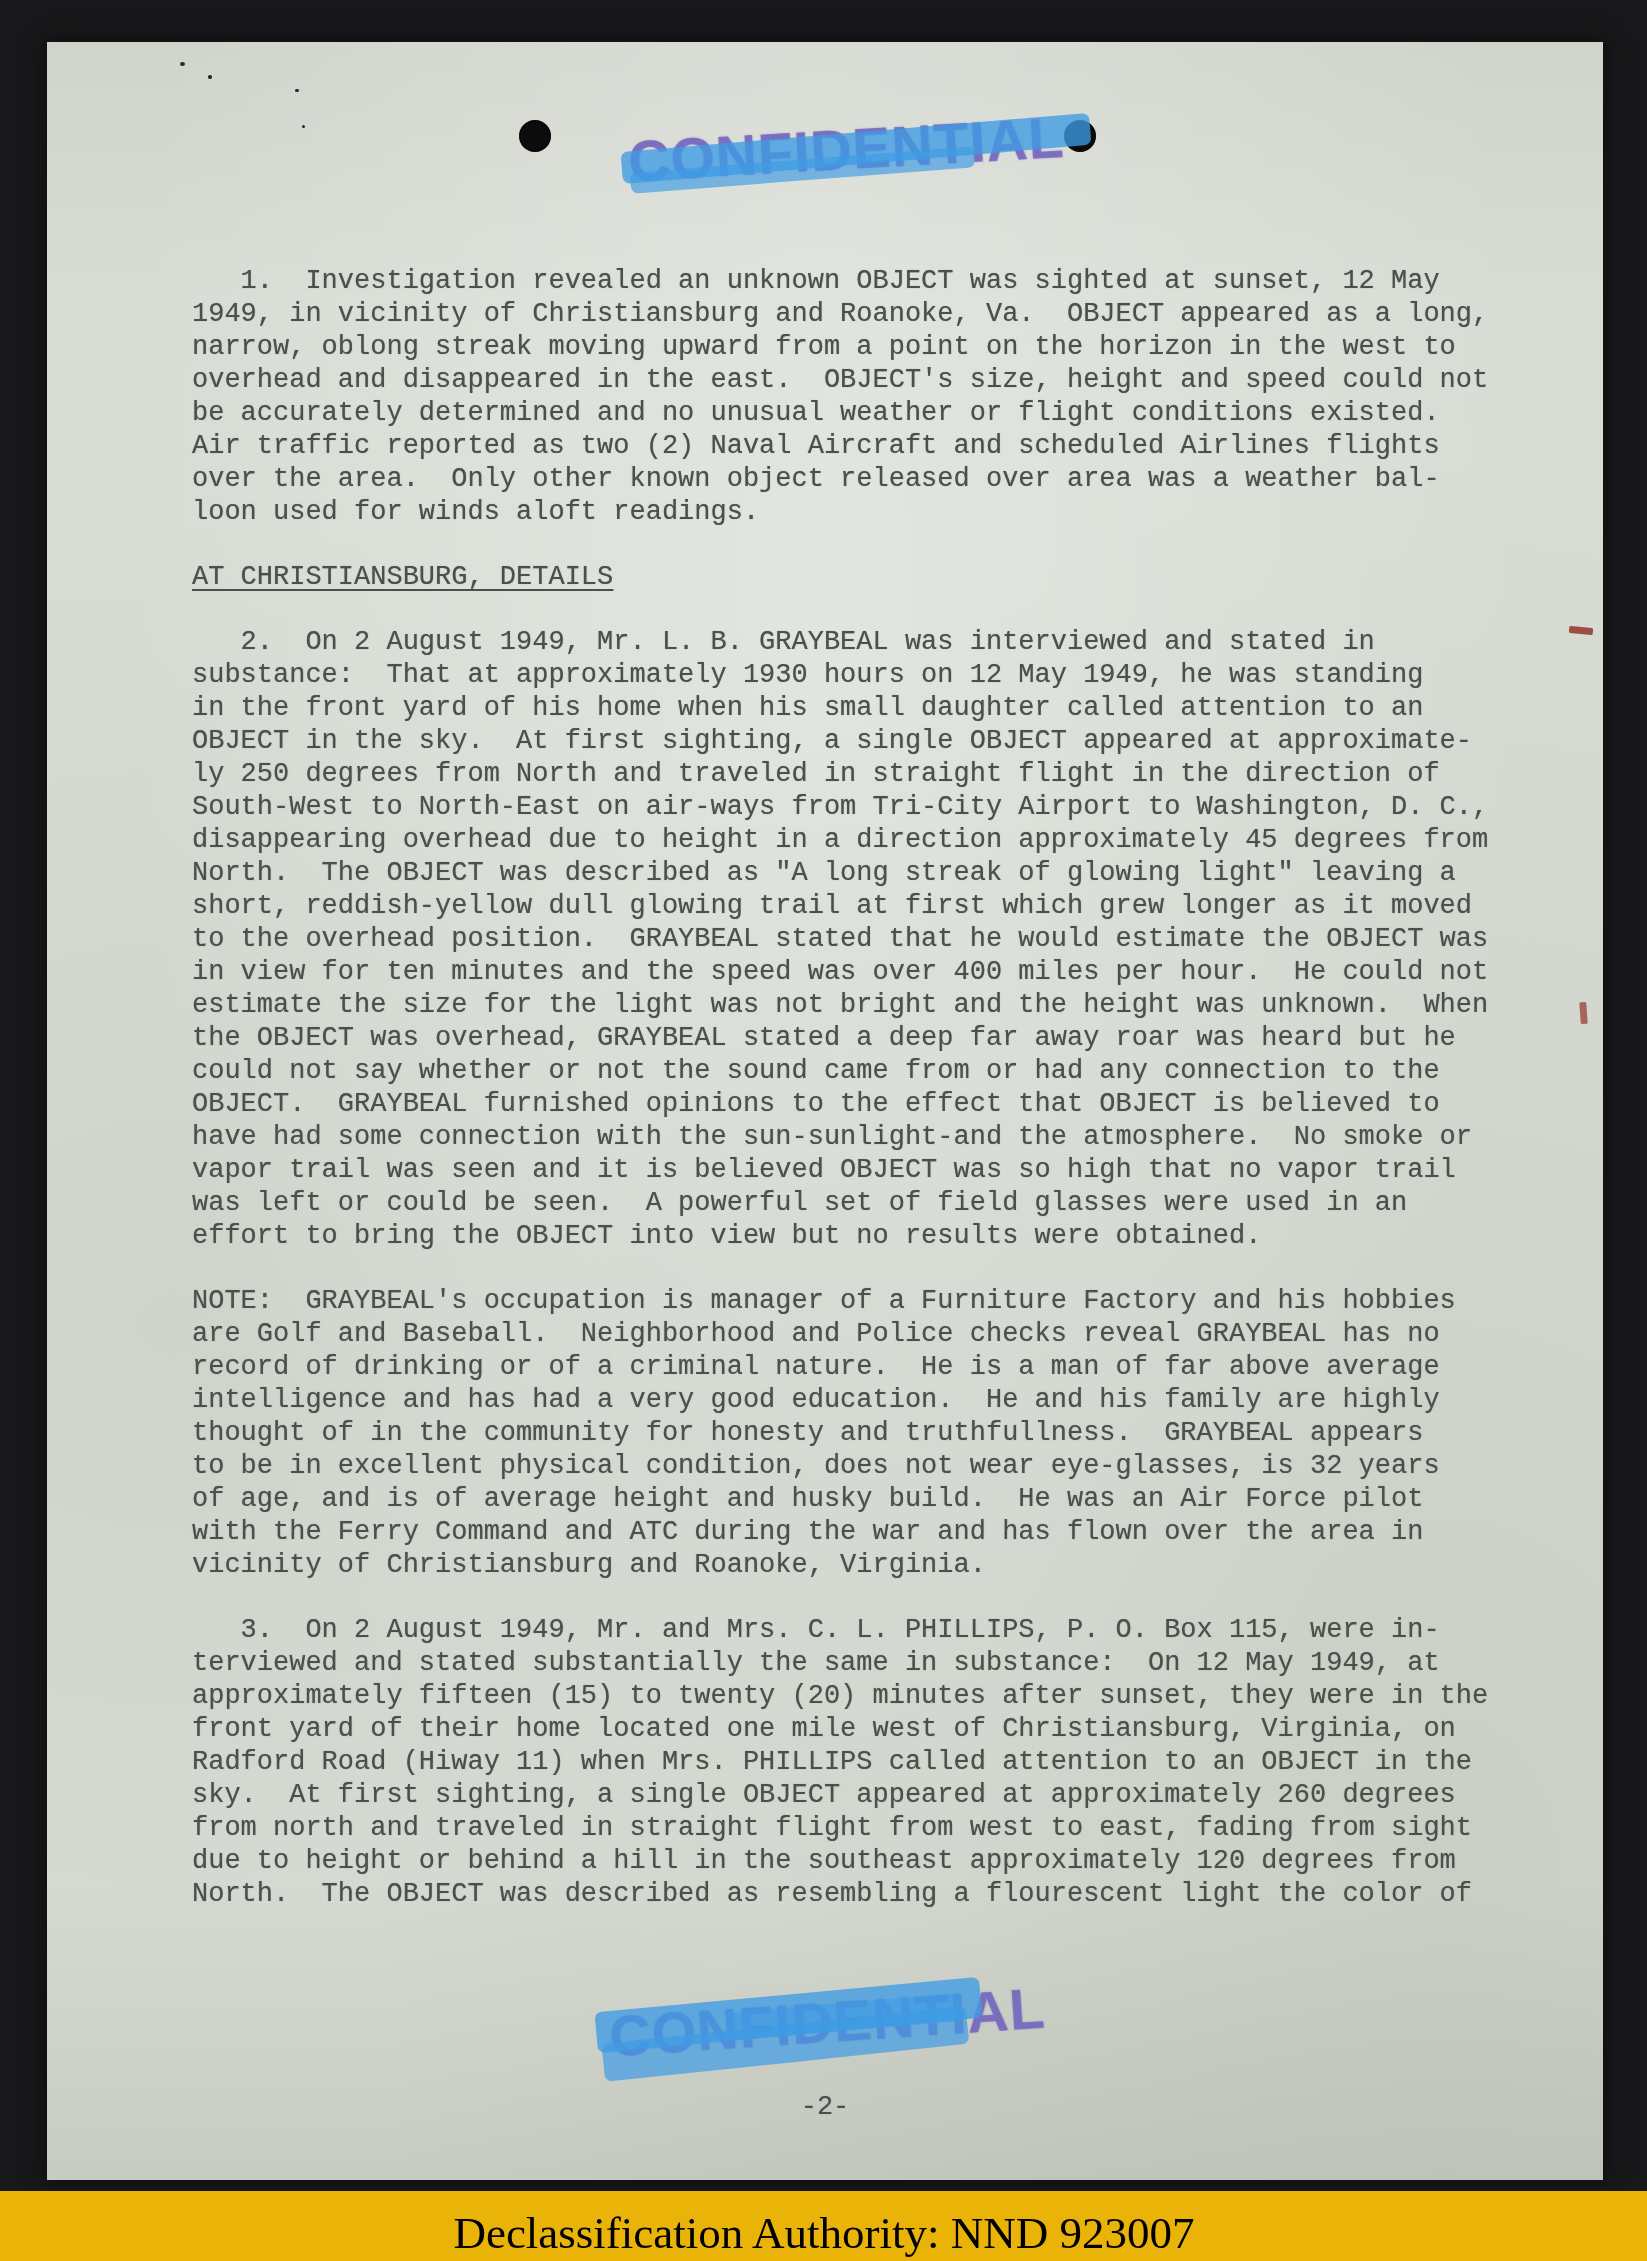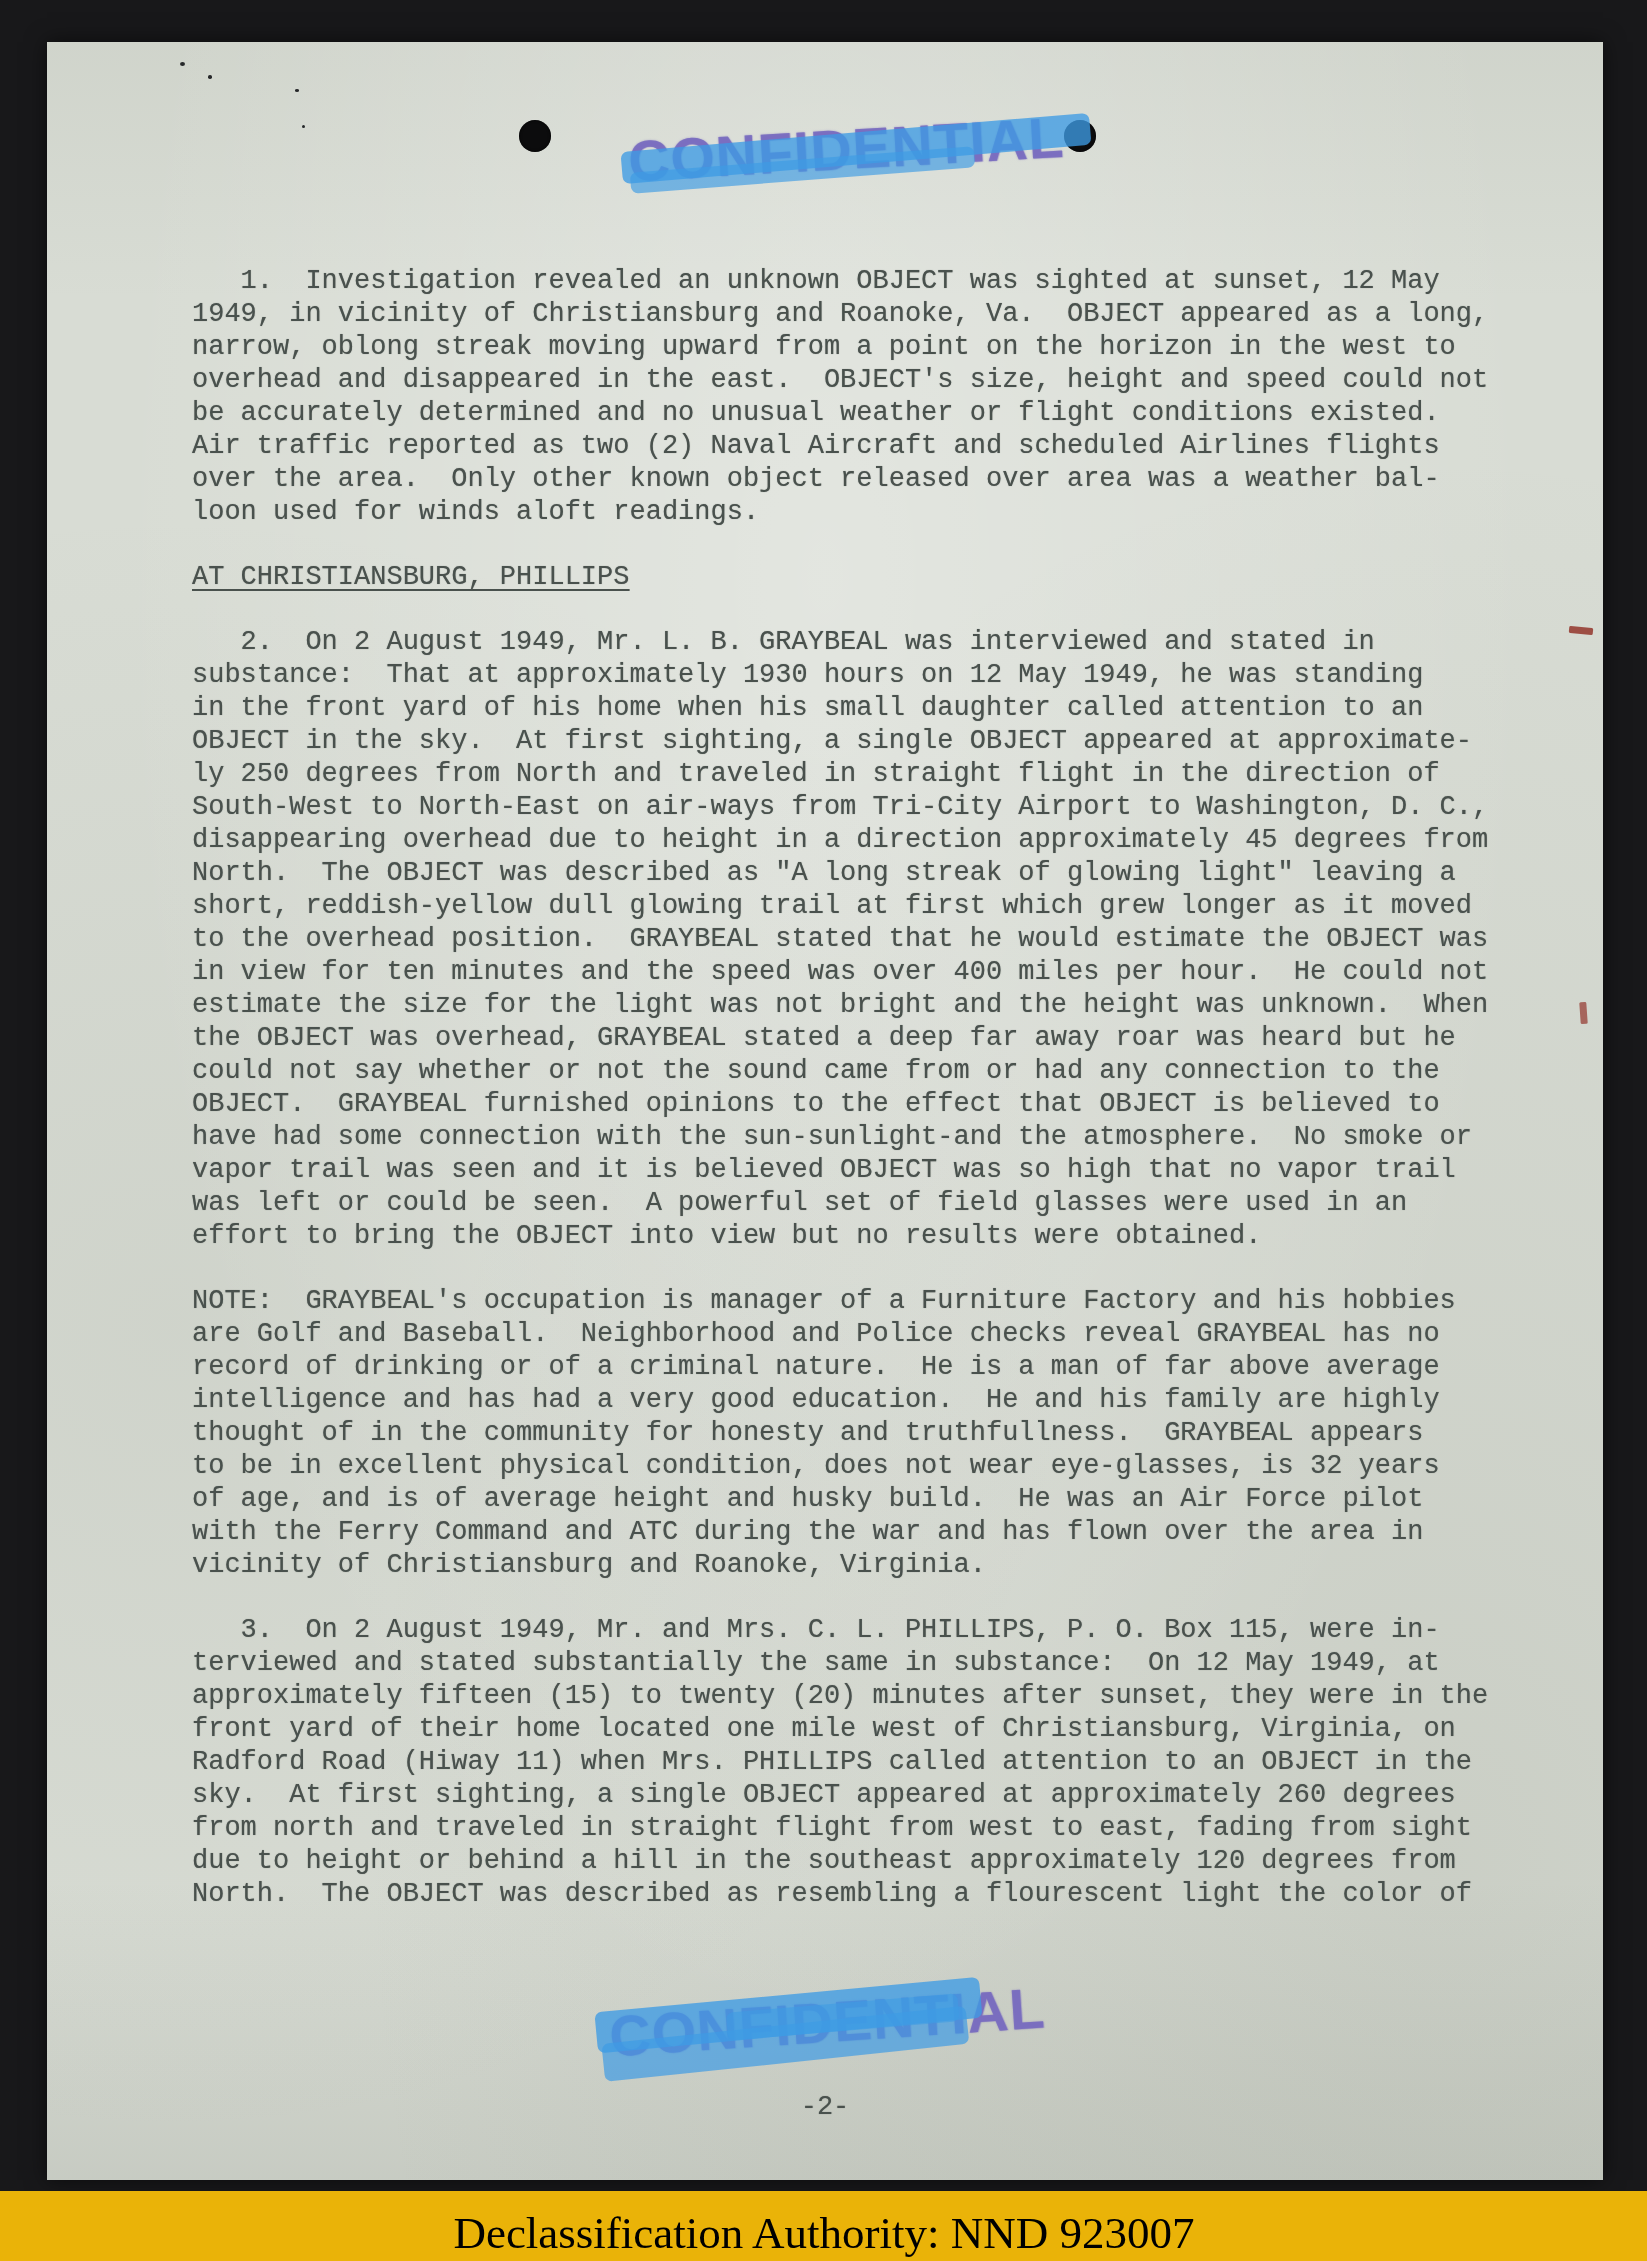--- a/index.html
+++ b/index.html
@@ -159,21 +159,21 @@
 
   <div class="typed-block">
     <div class="para">   1.  Investigation revealed an unknown OBJECT was sighted at sunset, 12 May
 1949, in vicinity of Christiansburg and Roanoke, Va.  OBJECT appeared as a long,
 narrow, oblong streak moving upward from a point on the horizon in the west to
 overhead and disappeared in the east.  OBJECT's size, height and speed could not
 be accurately determined and no unusual weather or flight conditions existed.
 Air traffic reported as two (2) Naval Aircraft and scheduled Airlines flights
 over the area.  Only other known object released over area was a weather bal-
 loon used for winds aloft readings.</div>
-    <div class="heading">AT CHRISTIANSBURG, PHILLIPS</div>
+    <div class="heading">AT CHRISTIANSBURG, DETAILS</div>
     <div class="para">   2.  On 2 August 1949, Mr. L. B. GRAYBEAL was interviewed and stated in
 substance:  That at approximately 1930 hours on 12 May 1949, he was standing
 in the front yard of his home when his small daughter called attention to an
 OBJECT in the sky.  At first sighting, a single OBJECT appeared at approximate-
 ly 250 degrees from North and traveled in straight flight in the direction of
 South-West to North-East on air-ways from Tri-City Airport to Washington, D. C.,
 disappearing overhead due to height in a direction approximately 45 degrees from
 North.  The OBJECT was described as "A long streak of glowing light" leaving a
 short, reddish-yellow dull glowing trail at first which grew longer as it moved
 to the overhead position.  GRAYBEAL stated that he would estimate the OBJECT was

